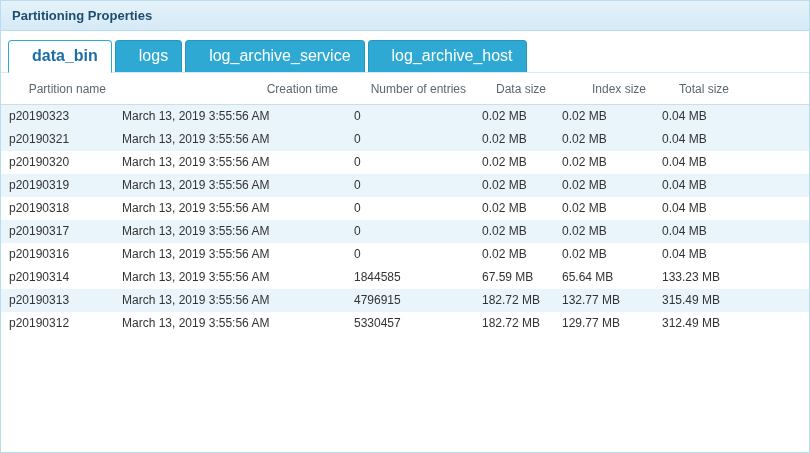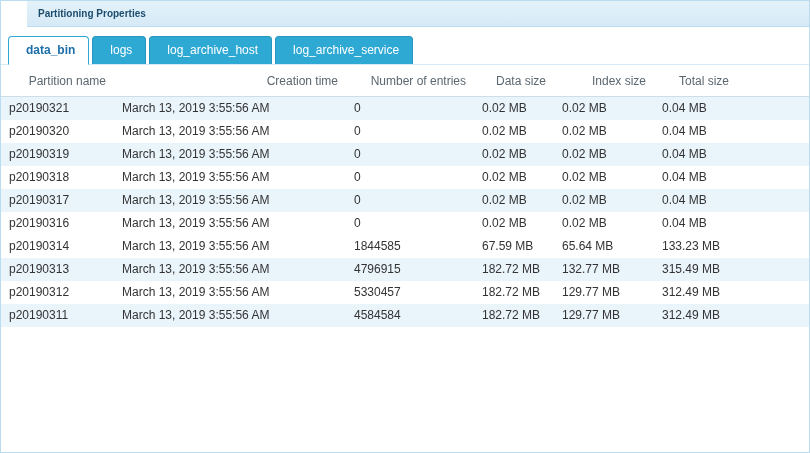--- a/index.html
+++ b/index.html
@@ -11,36 +11,35 @@
   .widget {
     width: 810px; height: 453px;
     border: 1px solid #b9dcee;
     background: #fff;
     overflow: hidden;
   }
   .titlebar {
     background: linear-gradient(#e4f2fa, #d5eaf6);
     border-bottom: 1px solid #b9dcee;
     padding: 7px 11px;
-    font-size: 10px;
+    font-size: 13px;
     font-weight: bold;
     color: #1d4d6e;
-    margin-left: 26px;
   }
   .tabstrip {
     display: flex;
     align-items: flex-end;
     gap: 3px;
     padding: 9px 0 0 7px;
     border-bottom: 1px solid #d6ecf6;
     background: #fff;
   }
   .tab {
-    font-size: 12px;
-    padding: 6px 13px 7px 17px;
+    font-size: 16px;
+    padding: 6px 13px 7px 23px;
     border-radius: 4px 4px 0 0;
     background: #2ea9d4;
     color: #ffffff;
     border: 1px solid #2596bd;
     border-bottom: none;
     cursor: pointer;
     white-space: nowrap;
   }
   .tab.active {
     background: #ffffff;
@@ -79,22 +78,22 @@
 </head>
 <body>
 
 <div class="widget">
 
   <div class="titlebar">Partitioning Properties</div>
 
   <div class="tabstrip">
     <div class="tab active">data_bin</div>
     <div class="tab">logs</div>
+    <div class="tab">log_archive_service</div>
     <div class="tab">log_archive_host</div>
-    <div class="tab">log_archive_service</div>
   </div>
 
   <table>
     <colgroup>
       <col style="width:113px">
       <col style="width:232px">
       <col style="width:128px">
       <col style="width:80px">
       <col style="width:100px">
       <col style="width:155px">
@@ -105,20 +104,28 @@
         <th>Creation time</th>
         <th>Number of entries</th>
         <th class="num">Data size</th>
         <th class="num">Index size</th>
         <th class="num col-total">Total size</th>
       </tr>
     </thead>
     <tbody>
 
 
+        <tr class="alt">
+          <td>p20190323</td>
+          <td>March 13, 2019 3:55:56 AM</td>
+          <td>0</td>
+          <td class="num">0.02 MB</td>
+          <td class="num">0.02 MB</td>
+          <td class="num col-total">0.04 MB</td>
+        </tr>
 
 
         <tr class="alt">
           <td>p20190321</td>
           <td>March 13, 2019 3:55:56 AM</td>
           <td>0</td>
           <td class="num">0.02 MB</td>
           <td class="num">0.02 MB</td>
           <td class="num col-total">0.04 MB</td>
         </tr>
@@ -189,25 +196,17 @@
 
         <tr>
           <td>p20190312</td>
           <td>March 13, 2019 3:55:56 AM</td>
           <td>5330457</td>
           <td class="num">182.72 MB</td>
           <td class="num">129.77 MB</td>
           <td class="num col-total">312.49 MB</td>
         </tr>
 
-        <tr class="alt">
-          <td>p20190311</td>
-          <td>March 13, 2019 3:55:56 AM</td>
-          <td>4584584</td>
-          <td class="num">182.72 MB</td>
-          <td class="num">129.77 MB</td>
-          <td class="num col-total">312.49 MB</td>
-        </tr>
 
       </tbody>
   </table>
 
 </div>
 
 </body></html>

